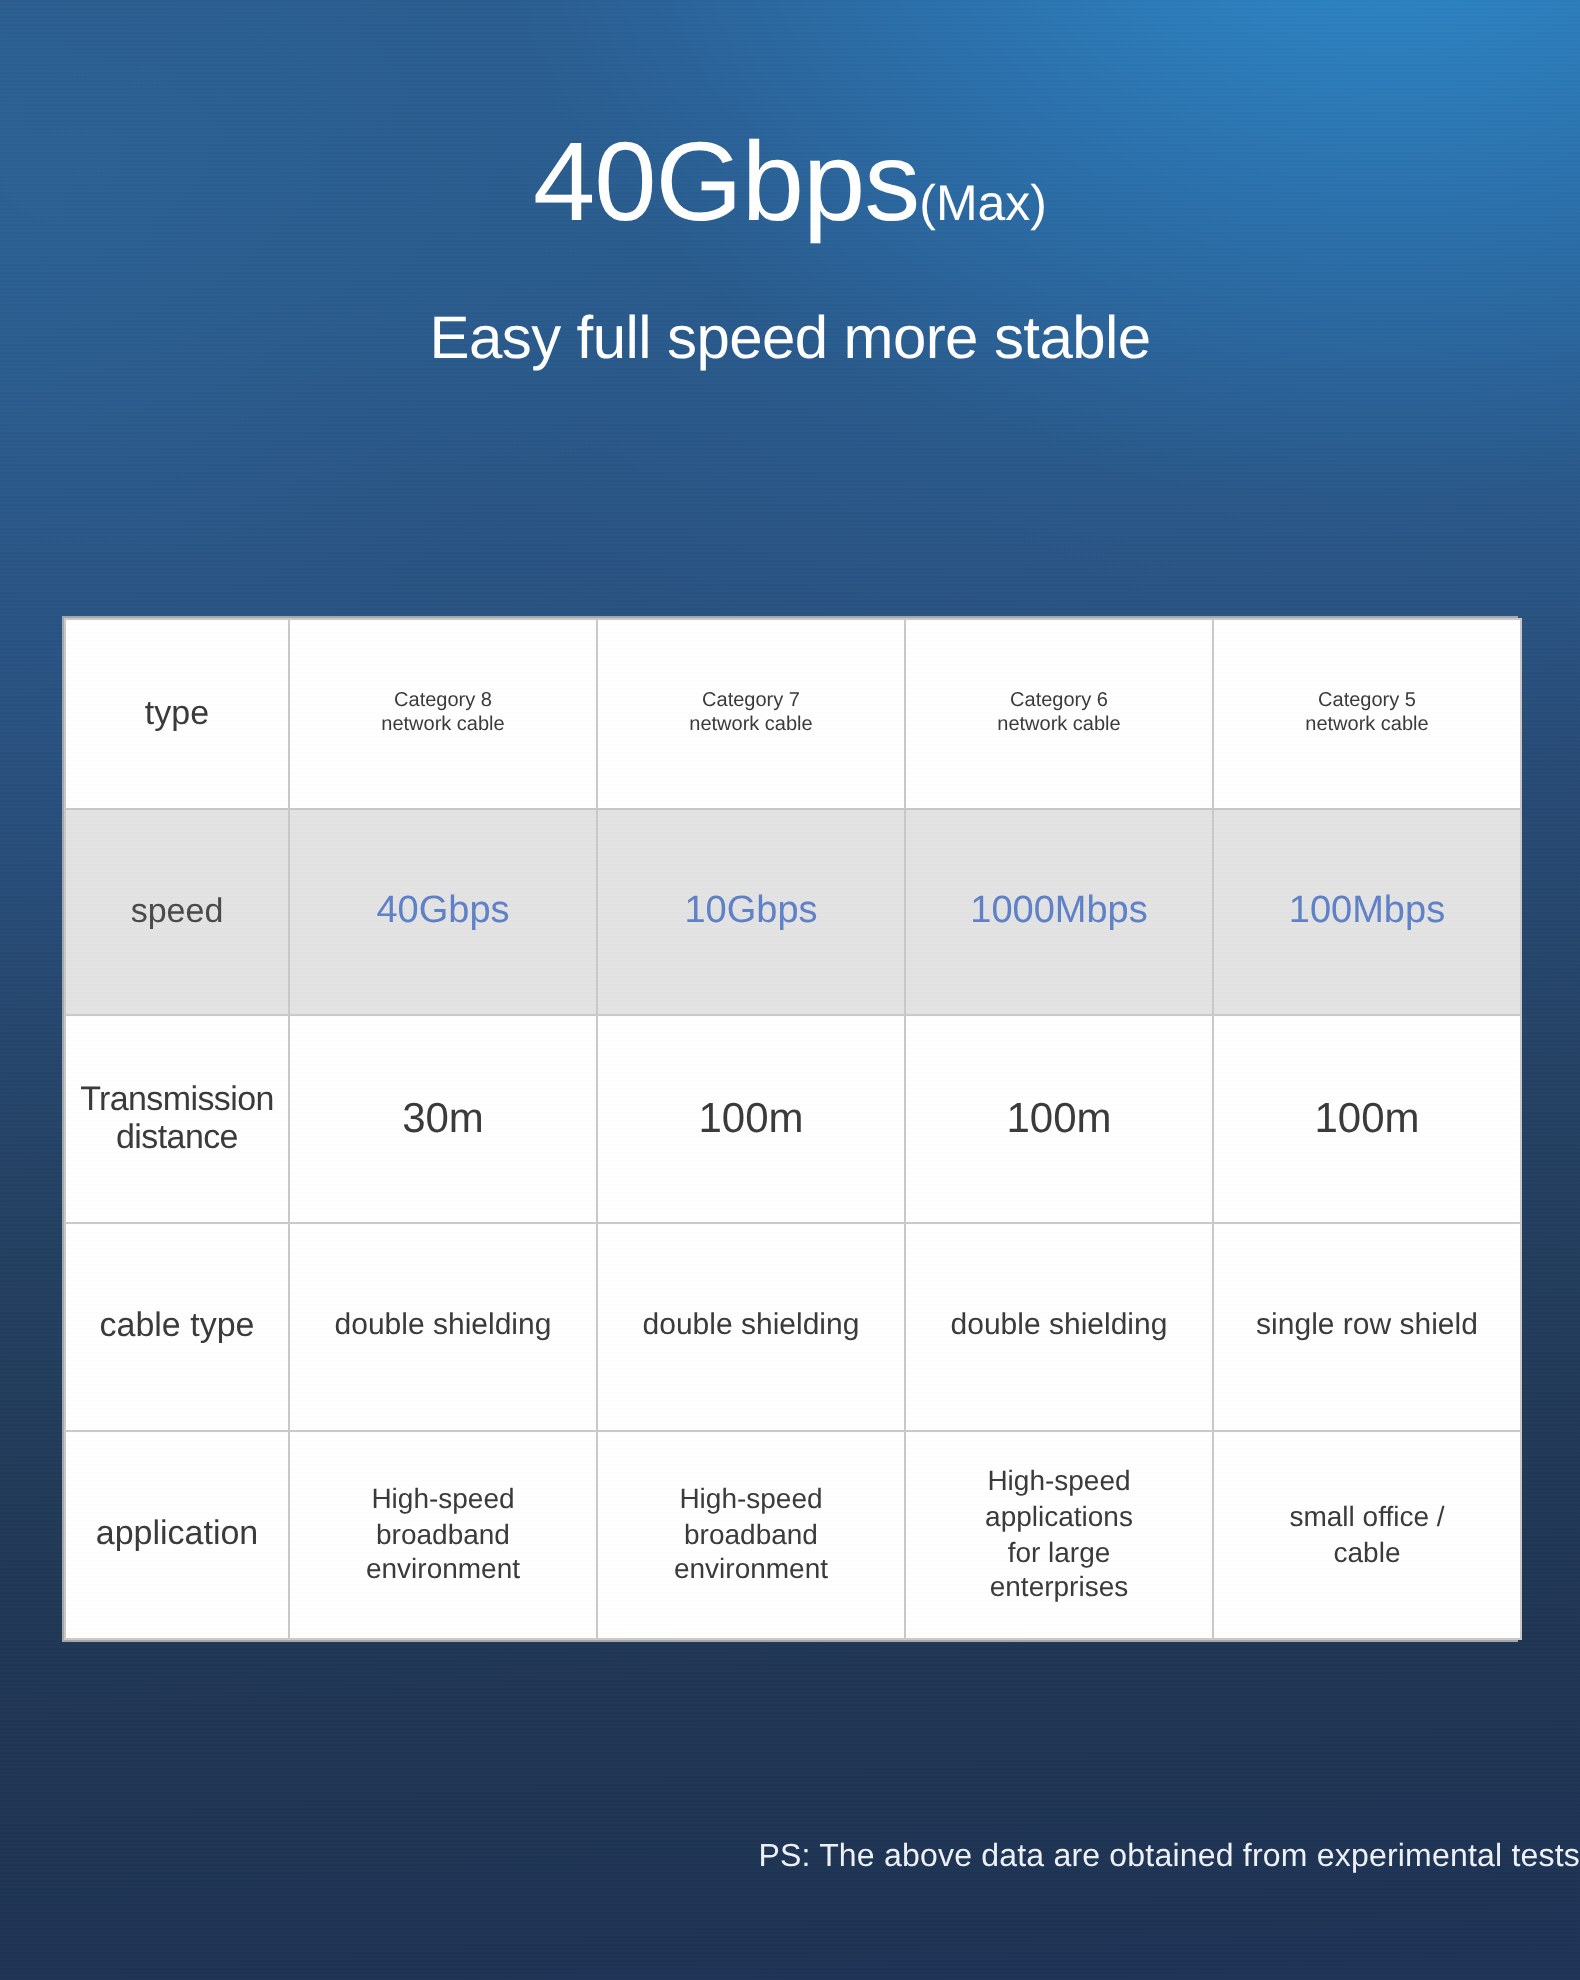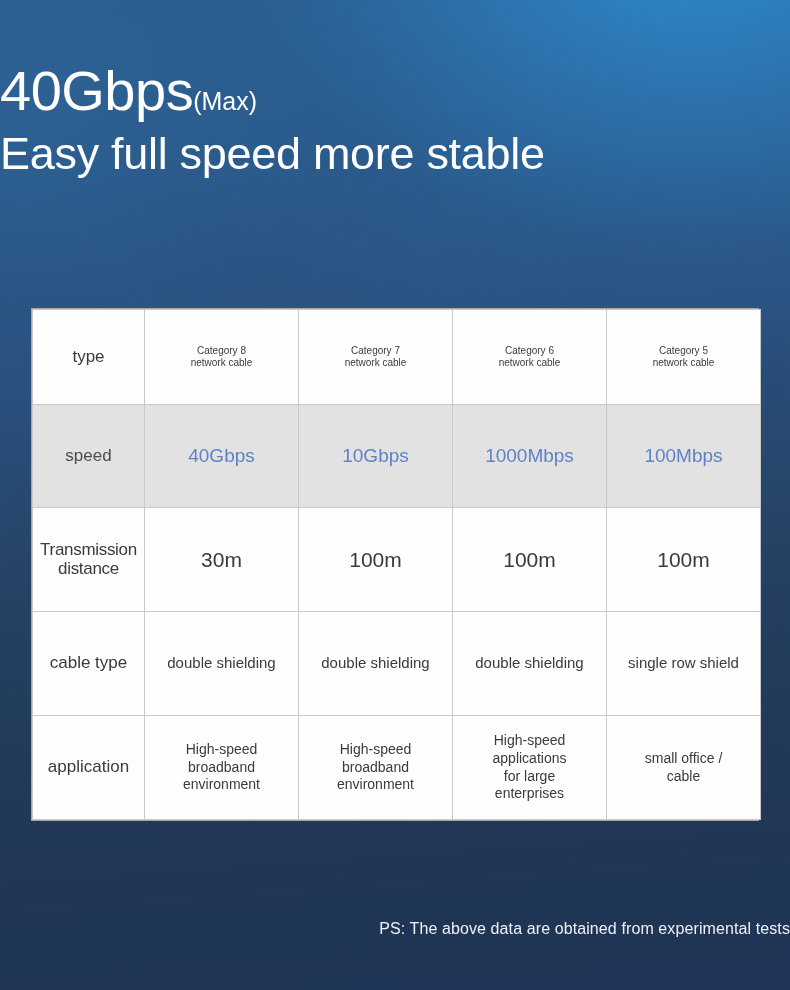--- a/index.html
+++ b/index.html
@@ -32,42 +32,42 @@
       repeating-linear-gradient(0deg, rgba(255,255,255,0.012) 0px, rgba(255,255,255,0.012) 1px, rgba(0,0,0,0.012) 1px, rgba(0,0,0,0.012) 2px);
     opacity: 0.8;
   }
 
   
   .headline-block {
     position: absolute;
     left: 0;
     top: 62px;
     width: 790px;
-    text-align: left;
+    text-align: center;
   }
   .headline-main {
     color: #ffffff;
     font-size: 56px;
     font-weight: 400;
     letter-spacing: -0.5px;
     line-height: 1.05;
     white-space: nowrap;
   }
   .headline-sup {
     font-size: 25px;
     font-weight: 400;
     letter-spacing: 0;
   }
   .headline-sub {
     color: #ffffff;
-    font-size: 45px;
+    font-size: 30px;
     font-weight: 400;
     letter-spacing: -0.3px;
     line-height: 1.1;
-    margin-top: 8px;
+    margin-top: 32px;
     white-space: nowrap;
   }
 
   
   .spec-table-wrap {
     position: absolute;
     left: 31px;
     top: 308px;
     width: 728px;
     border: 1px solid #a8a8a8;

